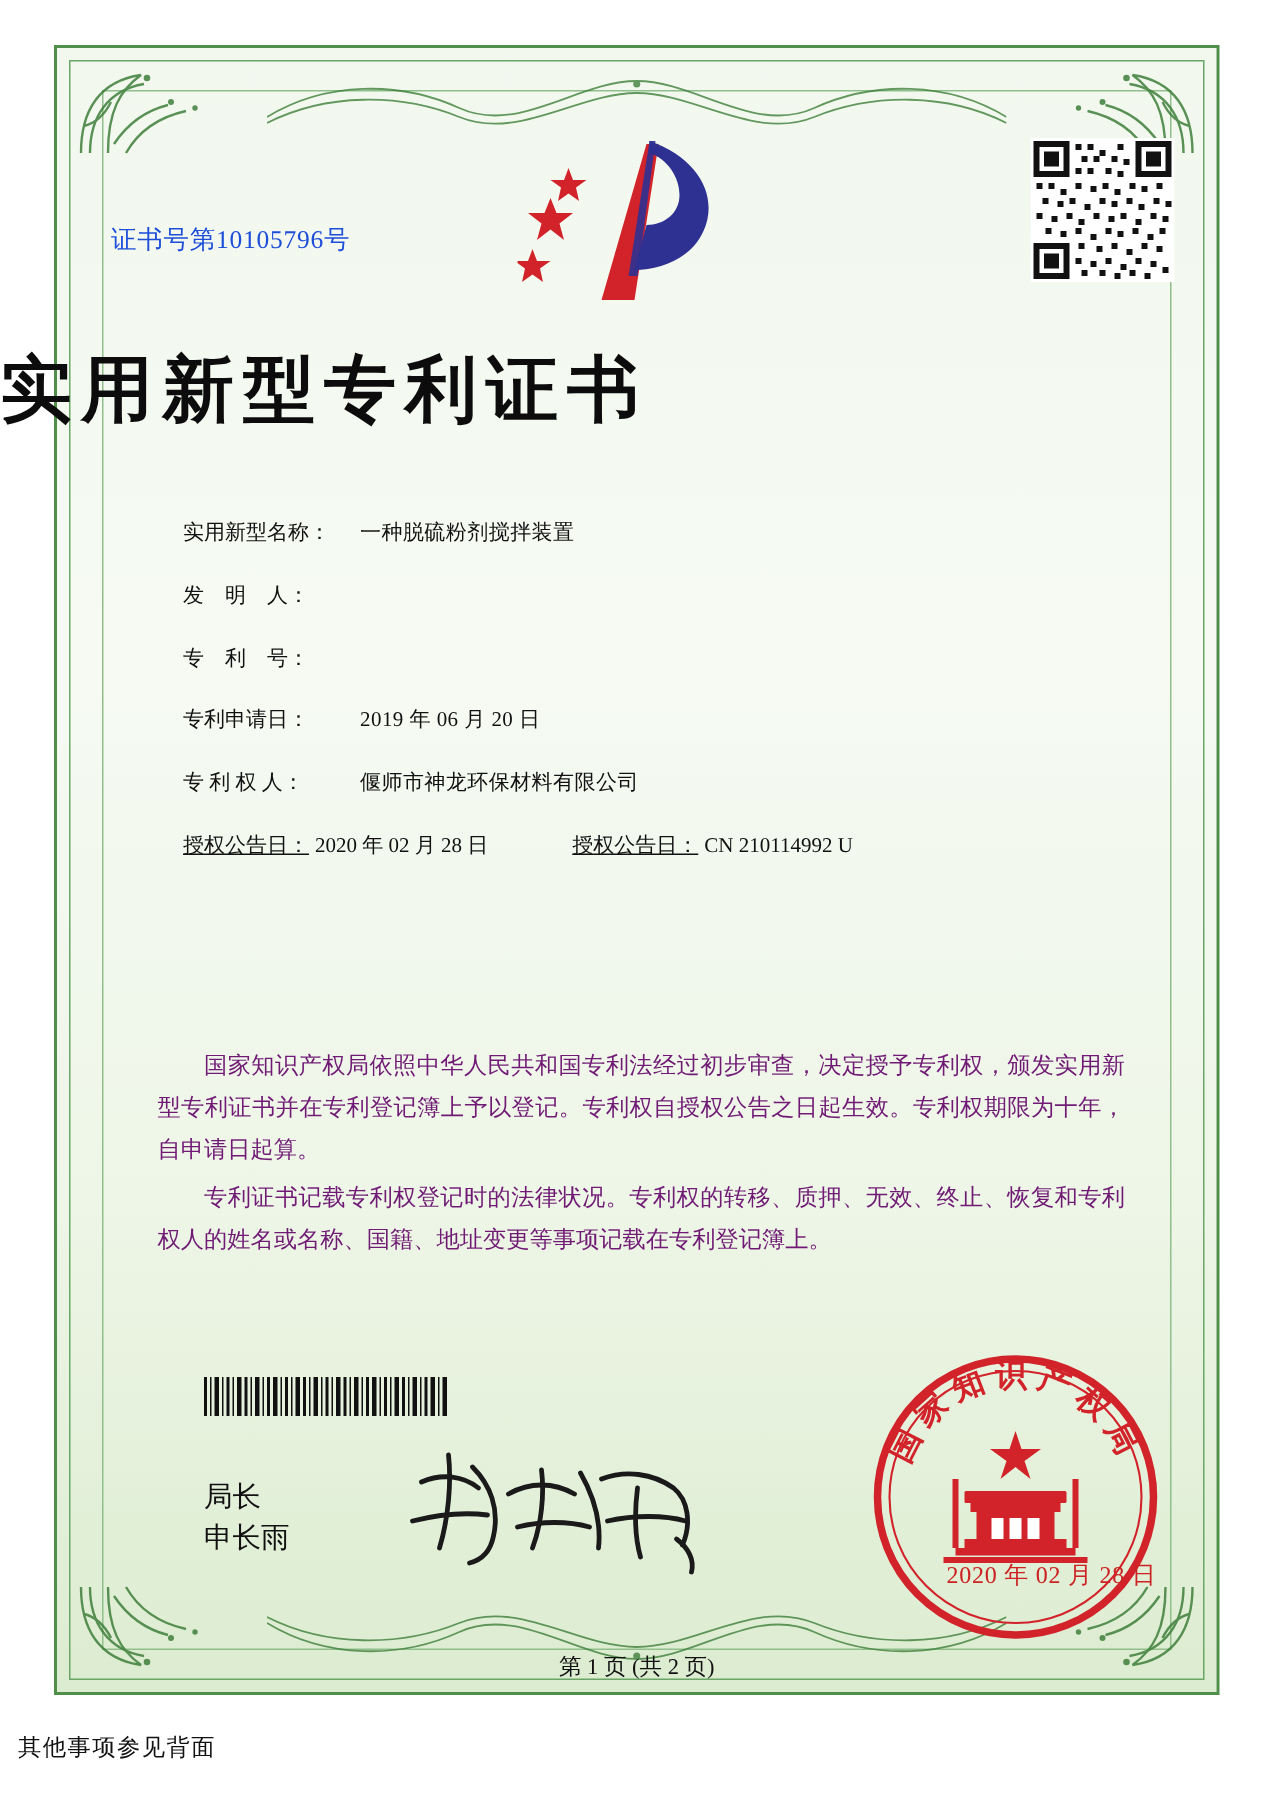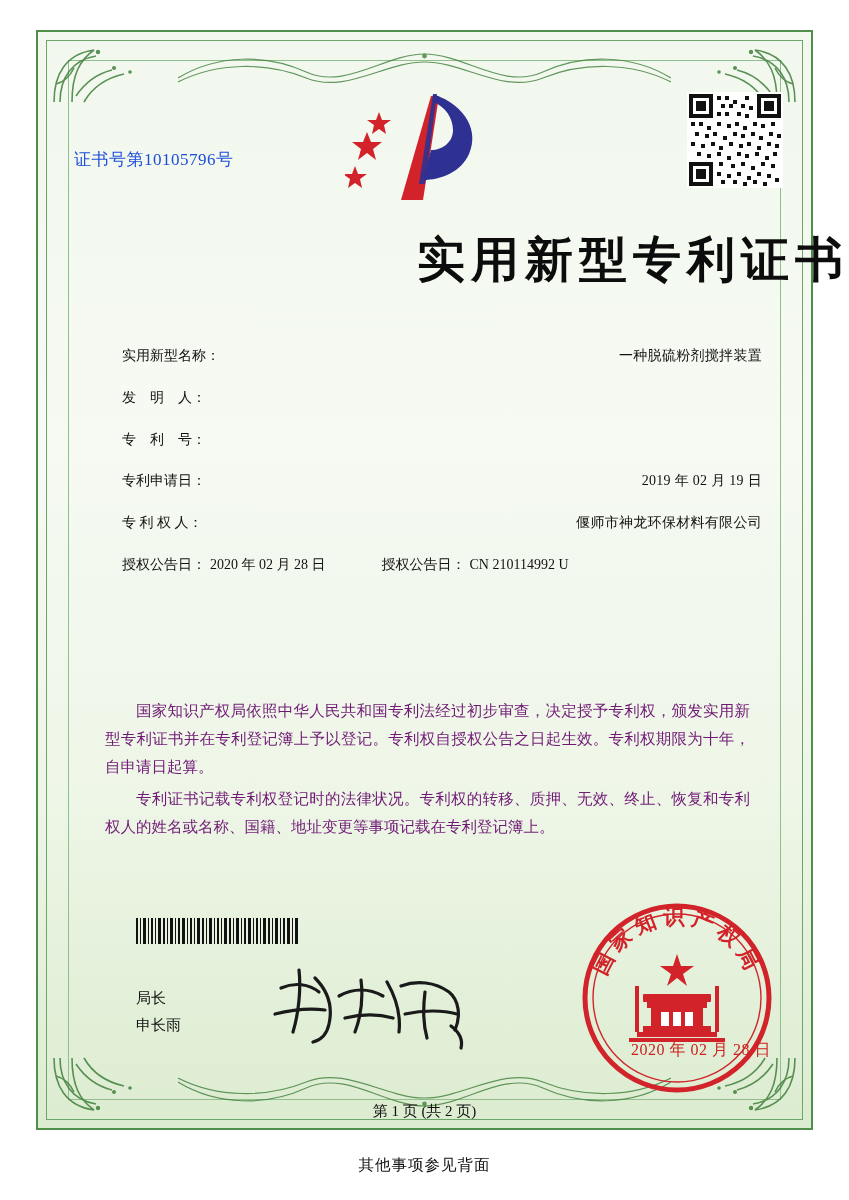--- a/index.html
+++ b/index.html
@@ -101,21 +101,21 @@
     width: 96px;
     height: 96px;
   }
   .qr svg { display: block; }
 
   .title {
     position: absolute;
     left: 0;
     right: 0;
     top: 228px;
-    text-align: right;
+    text-align: left;
     font-size: 48px;
     font-weight: bold;
     letter-spacing: 6px;
     color: #0c0c0c;
     font-family: "DejaVu Sans", "Liberation Sans", sans-serif;
   }
 
   
   .fields {
     position: absolute;
@@ -133,27 +133,26 @@
   }
   .field-label {
     width: 118px;
     flex: 0 0 118px;
     letter-spacing: 0px;
     white-space: nowrap;
   }
   .field-value {
     flex: 1;
     letter-spacing: .3px;
-    text-align: right;
   }
 
   .field-row.dual { margin-bottom: 18px; }
   .dual .pair { display: flex; align-items: baseline; }
   .dual .pair.second { margin-left: 56px; }
-  .dual .pair .lbl { white-space: nowrap; }
+  .dual .pair .lbl { white-space: nowrap; text-decoration: underline; }
   .dual .pair .val { margin-left: 4px; }
 
   
   .paras {
     position: absolute;
     left: 105px;
     top: 697px;
     width: 645px;
     font-size: 15.5px;
     line-height: 28px;
@@ -173,21 +172,21 @@
     width: 162px;
     height: 26px;
   }
   .barcode svg { display: block; }
 
   
   .sign-labels {
     position: absolute;
     left: 136px;
     top: 985px;
-    font-size: 15px;
+    font-size: 19px;
     line-height: 27px;
     color: #111;
   }
   .signature {
     position: absolute;
     left: 265px;
     top: 962px;
     width: 210px;
     height: 90px;
     color: #1a1a1a;
@@ -221,24 +220,25 @@
     top: 1102px;
     text-align: center;
     font-size: 15px;
     color: #111;
   }
   .bottom-note {
     position: absolute;
     left: 0;
     right: 0;
     top: 1155px;
-    text-align: center;
+    text-align: left;
     font-size: 15.5px;
     color: #111;
     letter-spacing: 1px;
+    padding-left: 12px;
   }
 </style>
 </head>
 <body>
 
 <div class="page">
 
   <div class="cert-frame">
     <div class="frame-inner"></div>
 
@@ -420,21 +420,21 @@
     <div class="field-row">
       <div class="field-label">发　明　人：</div>
     </div>
 
     <div class="field-row">
       <div class="field-label">专　利　号：</div>
     </div>
 
     <div class="field-row">
       <div class="field-label">专利申请日：</div>
-      <div class="field-value">2019 年 02 月 19 日</div>
+      <div class="field-value">2019 年 06 月 20 日</div>
     </div>
 
     <div class="field-row">
       <div class="field-label">专 利 权 人：</div>
       <div class="field-value">偃师市神龙环保材料有限公司</div>
     </div>
 
 
     <div class="field-row dual">
       <div class="pair">

